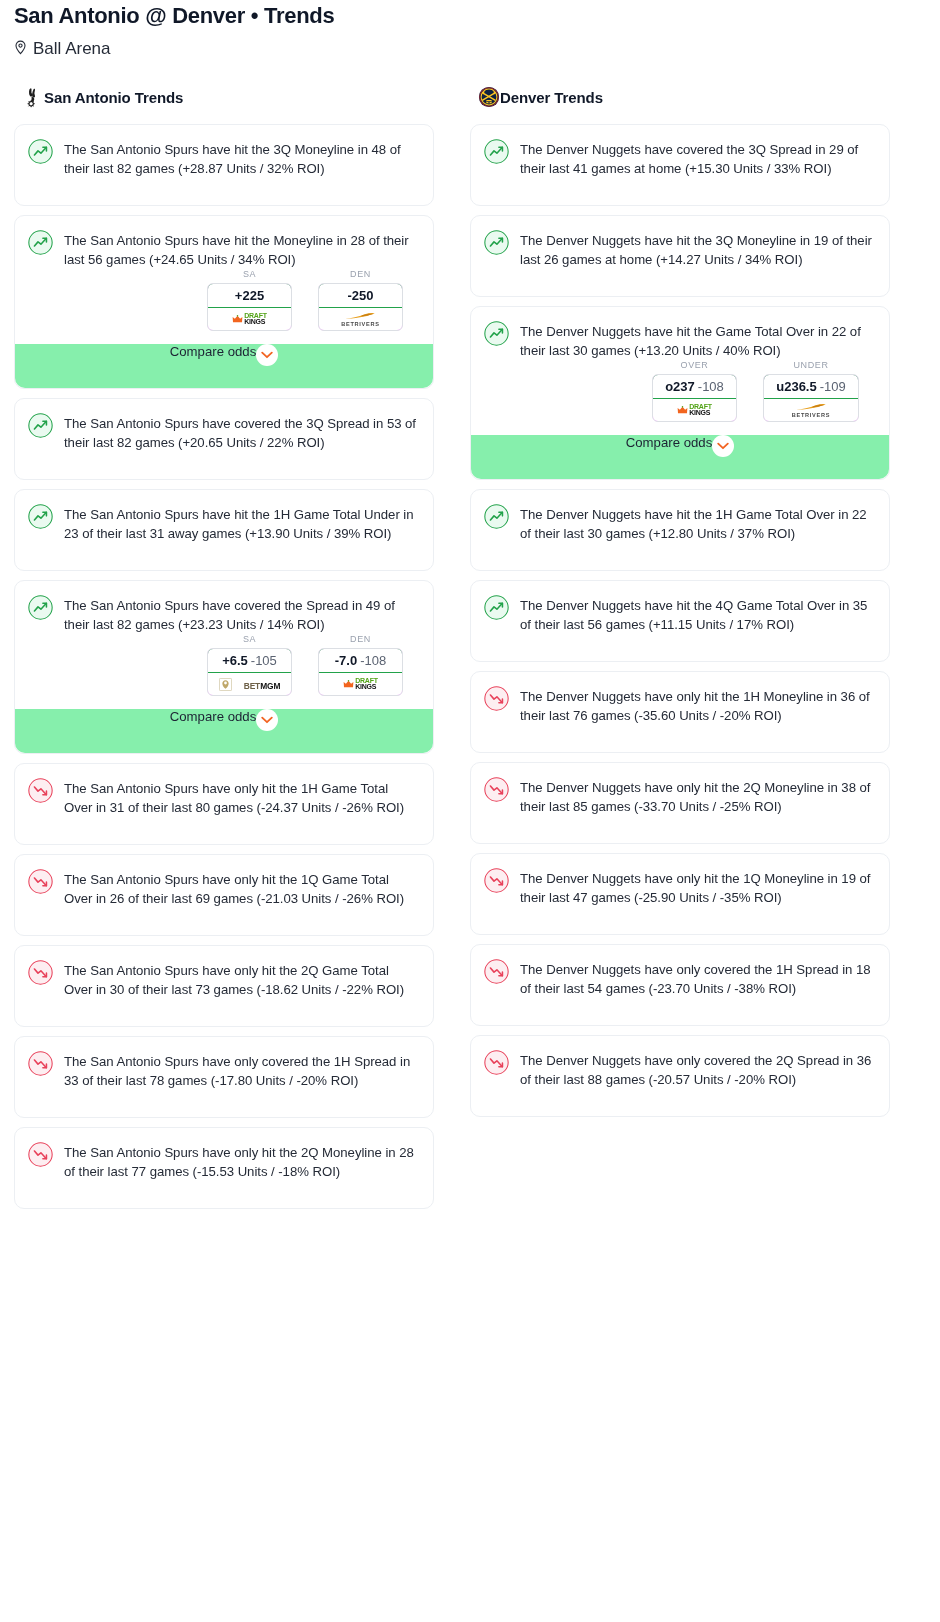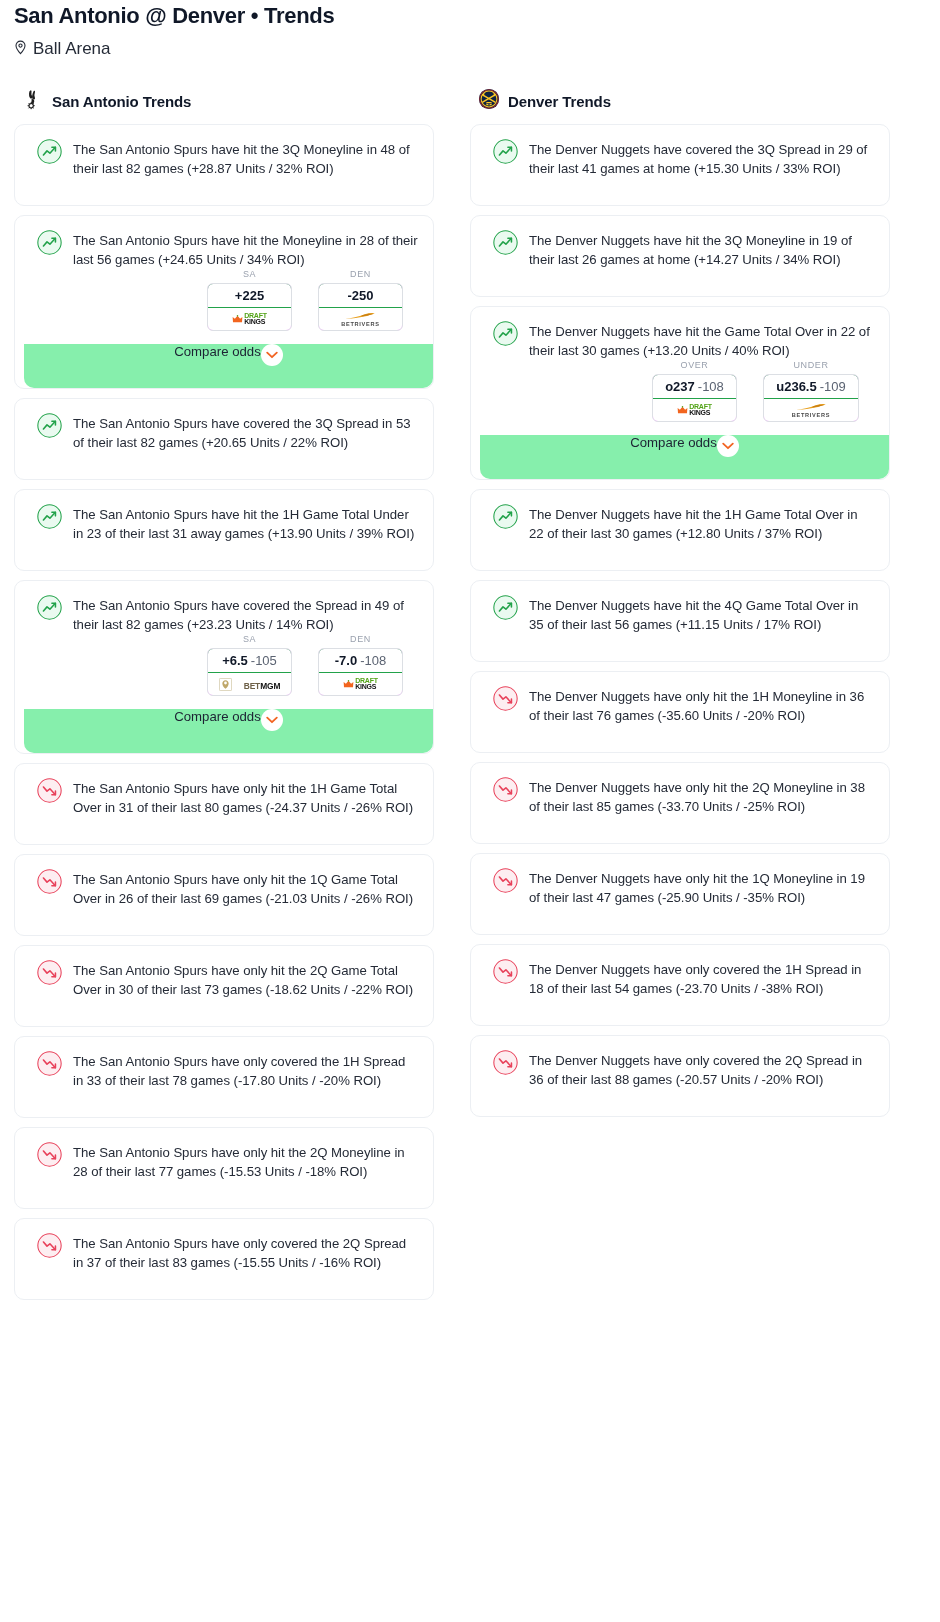--- a/index.html
+++ b/index.html
@@ -42,40 +42,39 @@
     display: flex;
     gap: 36px;
     padding: 0 14px;
     margin-top: 26px;
     align-items: flex-start;
   }
   .column { width: 420px; flex: 0 0 420px; }
 
   .col-header {
     display: flex;
-    align-items: flex-end;
-    gap: 8px;
+    align-items: center;
     height: 26px;
     margin-bottom: 14px;
     padding-left: 8px;
   }
   .col-title {
     font-size: 15px;
     font-weight: 700;
     color: #101828;
     letter-spacing: -0.1px;
   }
   .team-logo { width: 22px; height: 22px; flex: 0 0 22px; display: block; }
 
   
   .trend-card {
     background: #ffffff;
     border: 1px solid #eceff3;
     border-radius: 10px;
-    padding: 13px 14px 13px 22px;
+    padding: 13px 14px 13px 13px;
     margin-bottom: 9px;
     position: relative;
   }
   .trend-top { display: flex; gap: 11px; align-items: flex-start; }
   .trend-icon { width: 25px; height: 25px; flex: 0 0 25px; margin-top: 1px; }
   .trend-text {
     font-size: 13.2px;
     line-height: 19px;
     color: #252b37;
     letter-spacing: -0.05px;
@@ -388,30 +387,20 @@
             </div>
           </div>
           <div class="trend-card">
             <div class="trend-top">
               <span class="trend-icon"><svg viewBox="0 0 24 24" width="25" height="25">
                   <circle cx="12" cy="12" r="11.2" fill="#fdeef1" stroke="#e8415a" stroke-width="1"></circle>
                   <path d="M6.2 8.6 L9.6 12.6 L12.4 10.4 L17.6 16.0" fill="none" stroke="#e8415a" stroke-width="1.5" stroke-linecap="round" stroke-linejoin="round"></path>
                   <path d="M14.3 16.0 h3.4 v-3.4" fill="none" stroke="#e8415a" stroke-width="1.5" stroke-linecap="round" stroke-linejoin="round"></path>
                 </svg></span>
               <span class="trend-text card-pad-min">The San Antonio Spurs have only hit the 2Q Moneyline in 28 of their last 77 games (-15.53 Units / -18% ROI)</span>
-            </div>
-          </div>
-          <div class="trend-card">
-            <div class="trend-top">
-              <span class="trend-icon"><svg viewBox="0 0 24 24" width="25" height="25">
-                  <circle cx="12" cy="12" r="11.2" fill="#fdeef1" stroke="#e8415a" stroke-width="1"></circle>
-                  <path d="M6.2 8.6 L9.6 12.6 L12.4 10.4 L17.6 16.0" fill="none" stroke="#e8415a" stroke-width="1.5" stroke-linecap="round" stroke-linejoin="round"></path>
-                  <path d="M14.3 16.0 h3.4 v-3.4" fill="none" stroke="#e8415a" stroke-width="1.5" stroke-linecap="round" stroke-linejoin="round"></path>
-                </svg></span>
-              <span class="trend-text card-pad-min">The San Antonio Spurs have only covered the 2Q Spread in 37 of their last 83 games (-15.55 Units / -16% ROI)</span>
             </div>
           </div>
         </div>
     </div>
 
     <div class="column">
       <div class="col-header">
         <span class="team-logo">
           <svg viewBox="0 0 24 24" width="22" height="22">
             <circle cx="12" cy="12" r="11" fill="#0e2240"></circle>

